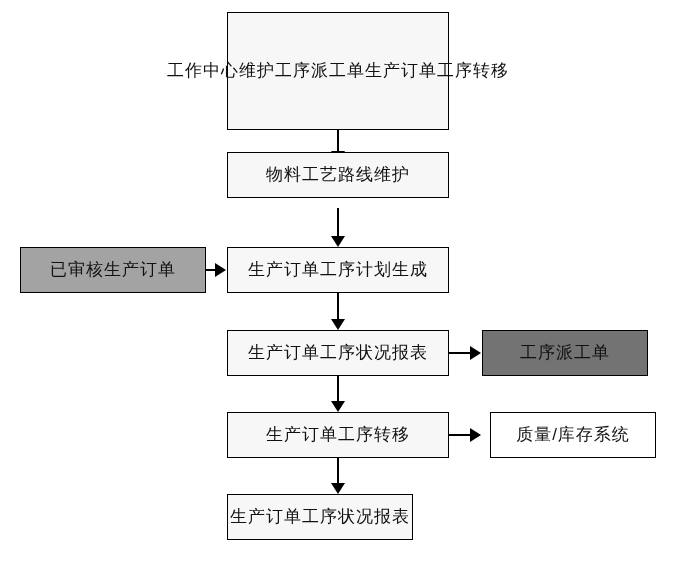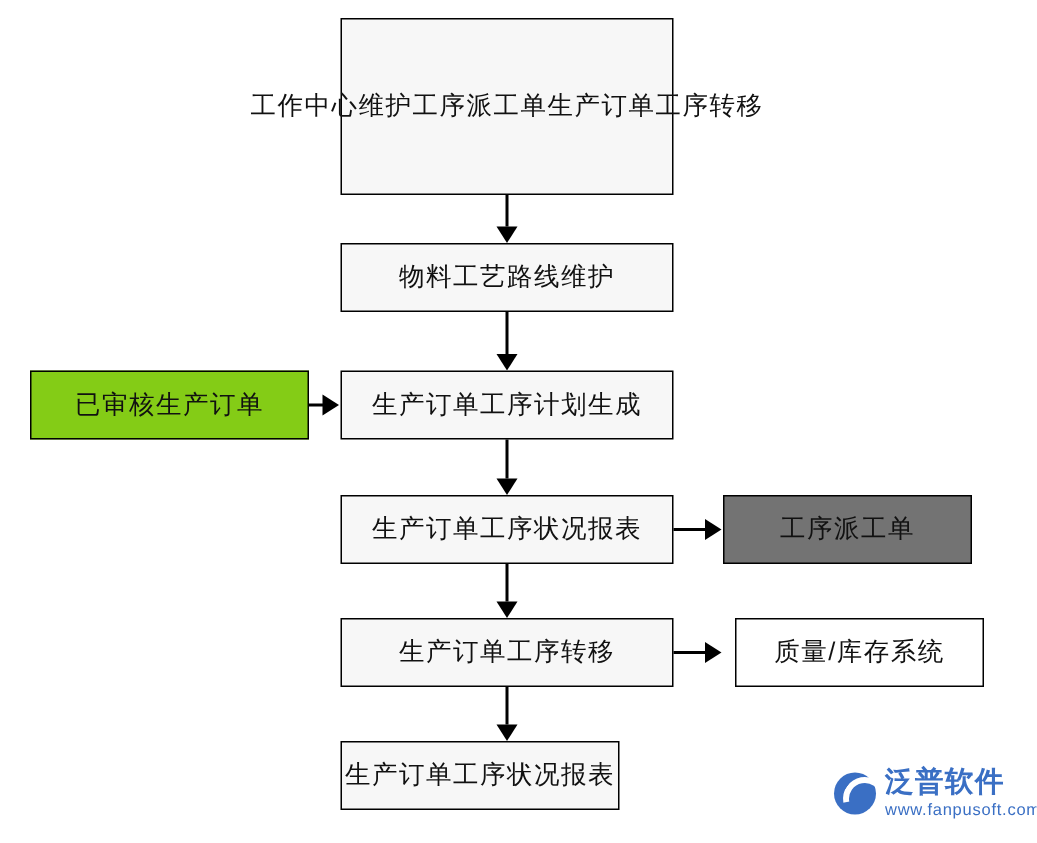--- a/index.html
+++ b/index.html
@@ -37,30 +37,30 @@
   }
   
   #node-master-data {
     left: 227px;
     top: 12px;
     width: 222px;
     height: 118px;
   }
   #node-routing {
     left: 227px;
-    top: 162px;
+    top: 152px;
     width: 222px;
     height: 46px;
   }
   #node-approved-order {
     left: 20px;
     top: 247px;
     width: 186px;
     height: 46px;
-    background: #84cc16;
+    background: #a3a3a3;
   }
   #node-plan-generate {
     left: 227px;
     top: 247px;
     width: 222px;
     height: 46px;
   }
   #node-plan-maintain {
     left: 227px;
     top: 330px;
@@ -239,24 +239,14 @@
     <span class="line">质量/库存系统</span>
   </div>
 
   <div class="conn-v" style="left:337px; top:458px; height:25px;"></div>
   <div class="arrow-down" style="left:331px; top:483px;"></div>
 
   <div class="node" id="node-status-report">
     <span class="line">生产订单工序状况报表</span>
   </div>
 
-  <div id="watermark">
-    <span class="mark">
-      <span class="disc"></span>
-      <span class="swoosh"></span>
-    </span>
-    <span class="wtext">
-      <span class="brand">泛普软件</span>
-      <span class="url">www.fanpusoft.com</span>
-    </span>
-  </div>
 
 </div>
 
 </body></html>

